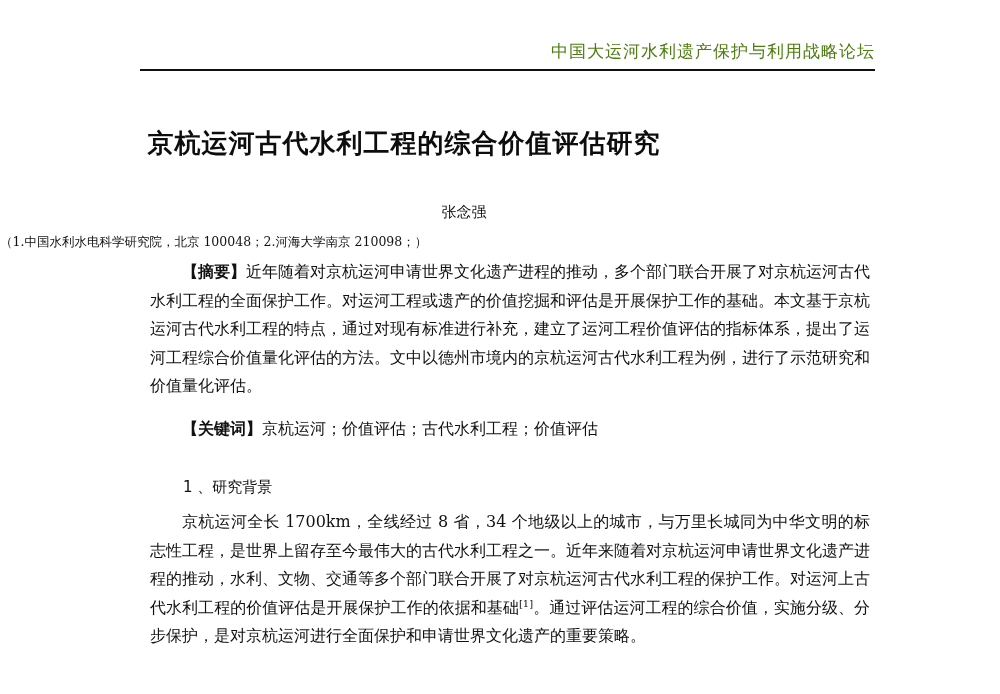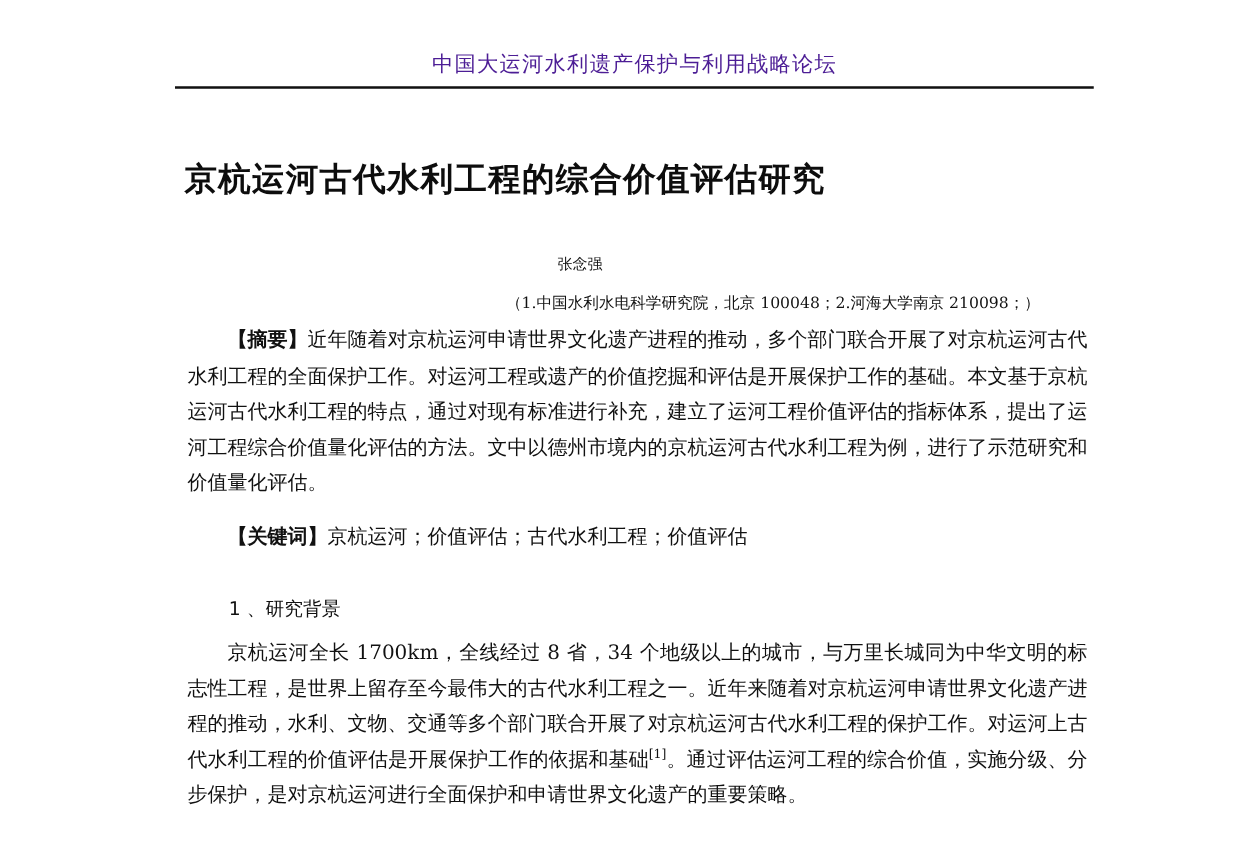--- a/index.html
+++ b/index.html
@@ -1,21 +1,21 @@
 <!DOCTYPE html>
 <html><head>
 <meta charset="utf-8">
 <style>
   html, body { margin: 0; padding: 0; background: #ffffff; }
   body { width: 1000px; height: 694px; position: relative; overflow: hidden; color: #111; font-family: "DejaVu Serif", "Liberation Serif", serif; }
-  .running-head { position: absolute; left: 140px; width: 735px; top: 40px; text-align: center; font-size: 17px; letter-spacing: 1px; color: #4c1d95; font-family: "DejaVu Sans", "Liberation Sans", sans-serif; }
+  .running-head { position: absolute; left: 140px; width: 735px; top: 40px; text-align: right; font-size: 17px; letter-spacing: 1px; color: #4d7c0f; font-family: "DejaVu Sans", "Liberation Sans", sans-serif; }
   .head-rule { position: absolute; left: 140px; width: 735px; top: 69px; height: 2px; background: #111; }
   .title { position: absolute; left: 0; width: 808px; top: 126px; text-align: center; font-size: 26px; font-weight: bold; letter-spacing: 1px; font-family: "DejaVu Sans", "Liberation Sans", sans-serif; color: #0d0d0d; }
-  .author { position: absolute; left: 0; width: 928px; top: 203px; text-align: center; font-size: 12px; font-family: "DejaVu Sans", "Liberation Sans", sans-serif; }
-  .affil { position: absolute; left: 16px; width: 816px; top: 234px; text-align: right; font-size: 12.5px; font-family: "DejaVu Serif", "Liberation Serif", serif; }
+  .author { position: absolute; left: 0; width: 928px; top: 203px; text-align: center; font-size: 15px; font-family: "DejaVu Sans", "Liberation Sans", sans-serif; }
+  .affil { position: absolute; left: 0; width: 816px; top: 234px; text-align: left; font-size: 12.5px; font-family: "DejaVu Serif", "Liberation Serif", serif; }
   .body-block { position: absolute; left: 150px; width: 720px; font-size: 16px; line-height: 28.5px; text-align: justify; }
   .abstract { top: 258px; }
   .keywords { top: 415px; }
   .section-head { position: absolute; left: 183px; top: 478px; font-size: 15px; font-weight: normal; font-family: "DejaVu Sans", "Liberation Sans", sans-serif; }
   .para { top: 508px; }
   .indent { text-indent: 2em; display: block; }
   .label { font-weight: bold; font-family: "DejaVu Sans", "Liberation Sans", sans-serif; margin-top: 18px; }
   sup { font-size: 10px; line-height: 0; }
 </style>
 </head>

